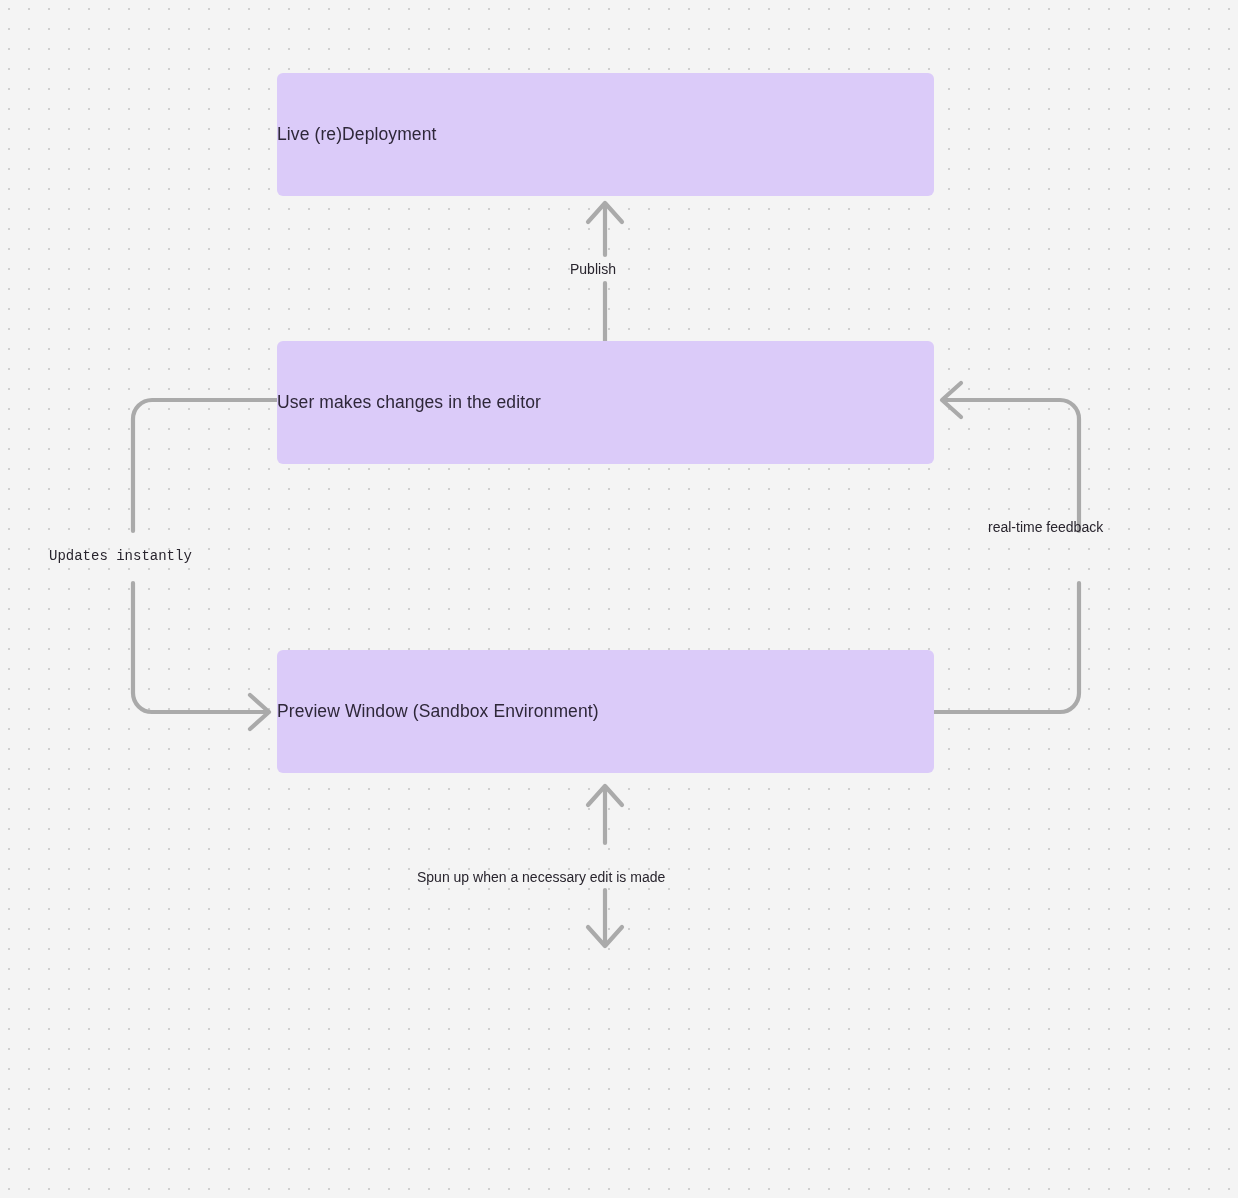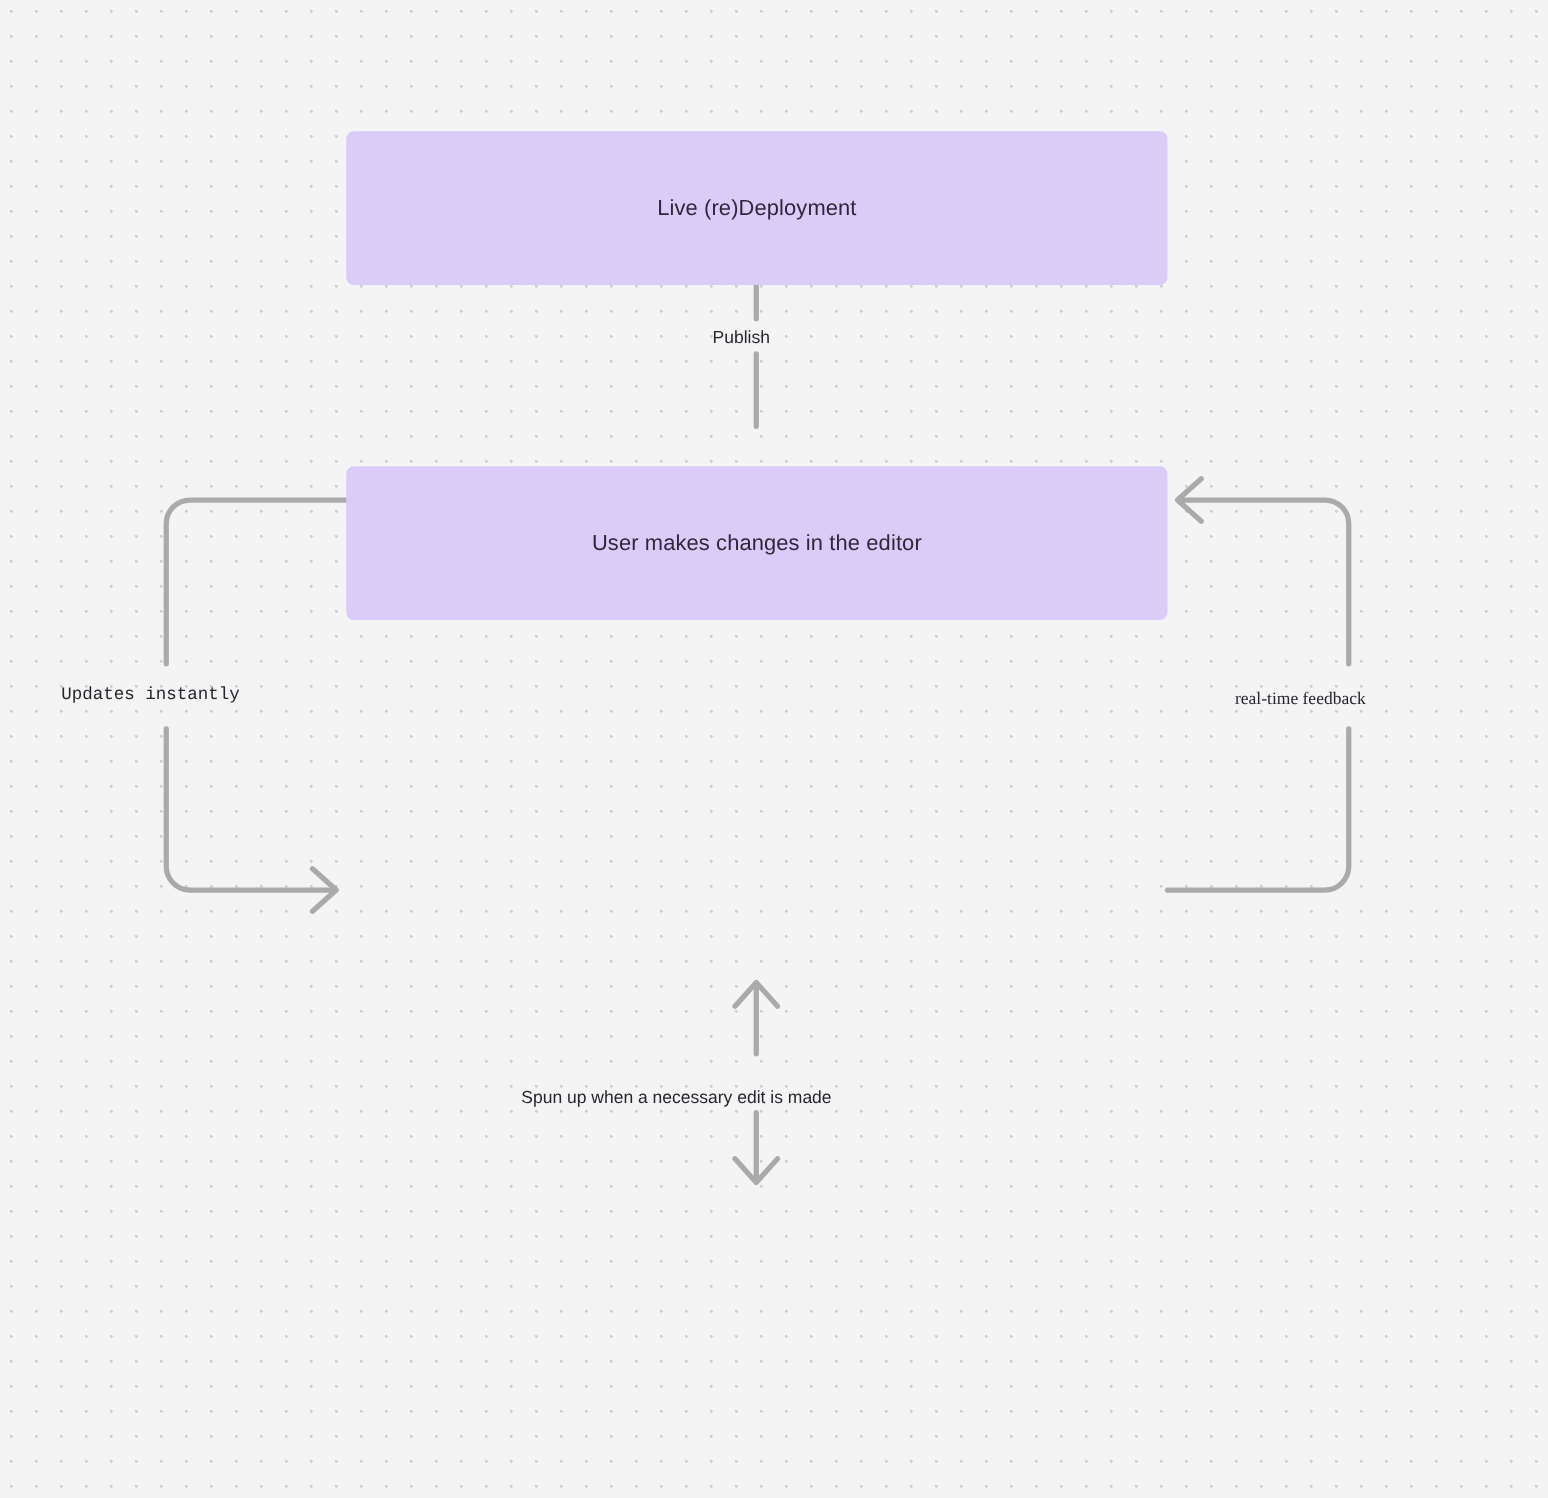--- a/index.html
+++ b/index.html
@@ -17,23 +17,22 @@
     background-position: 8px 8px;
     overflow: hidden;
     font-family: "Liberation Sans", sans-serif;
   }
   .node {
     position: absolute;
     background: #dbcbf9;
     border-radius: 6px;
     display: flex;
     align-items: center;
-    justify-content: center;
+    justify-content: flex-start;
     box-sizing: border-box;
-    margin-top: 32px;
   }
   .node-label {
     font-size: 17.5px;
     color: #2e2739;
     letter-spacing: 0.1px;
     line-height: 1.2;
     text-align: center;
     white-space: nowrap;
   }
   .edge-label {
@@ -97,23 +96,26 @@
   </svg>
 
   <div class="node" style="left:277px; top:73px; width:657px; height:123px;">
     <span class="node-label">Live (re)Deployment</span>
   </div>
 
   <div class="node" style="left:277px; top:341px; width:657px; height:123px;">
     <span class="node-label">User makes changes in the editor</span>
   </div>
 
+  <div class="node" style="left:277px; top:650px; width:657px; height:123px;">
+    <span class="node-label">Preview Window (Sandbox Environment)</span>
+  </div>
 
 
   <div class="edge-label" style="left:570px; top:262px;">Publish</div>
 
   <div class="edge-label" style="left:49px; top:549px;font-family:Liberation Mono, monospace;">Updates instantly</div>
 
-  <div class="edge-label" style="left:988px; top:553px;font-family:Liberation Serif, serif;">real-time feedback</div>
+  <div class="edge-label" style="left:988px; top:520px;">real-time feedback</div>
 
   <div class="edge-label" style="left:417px; top:870px;">Spun up when a necessary edit is made</div>
 
 </div>
 
 </body></html>

